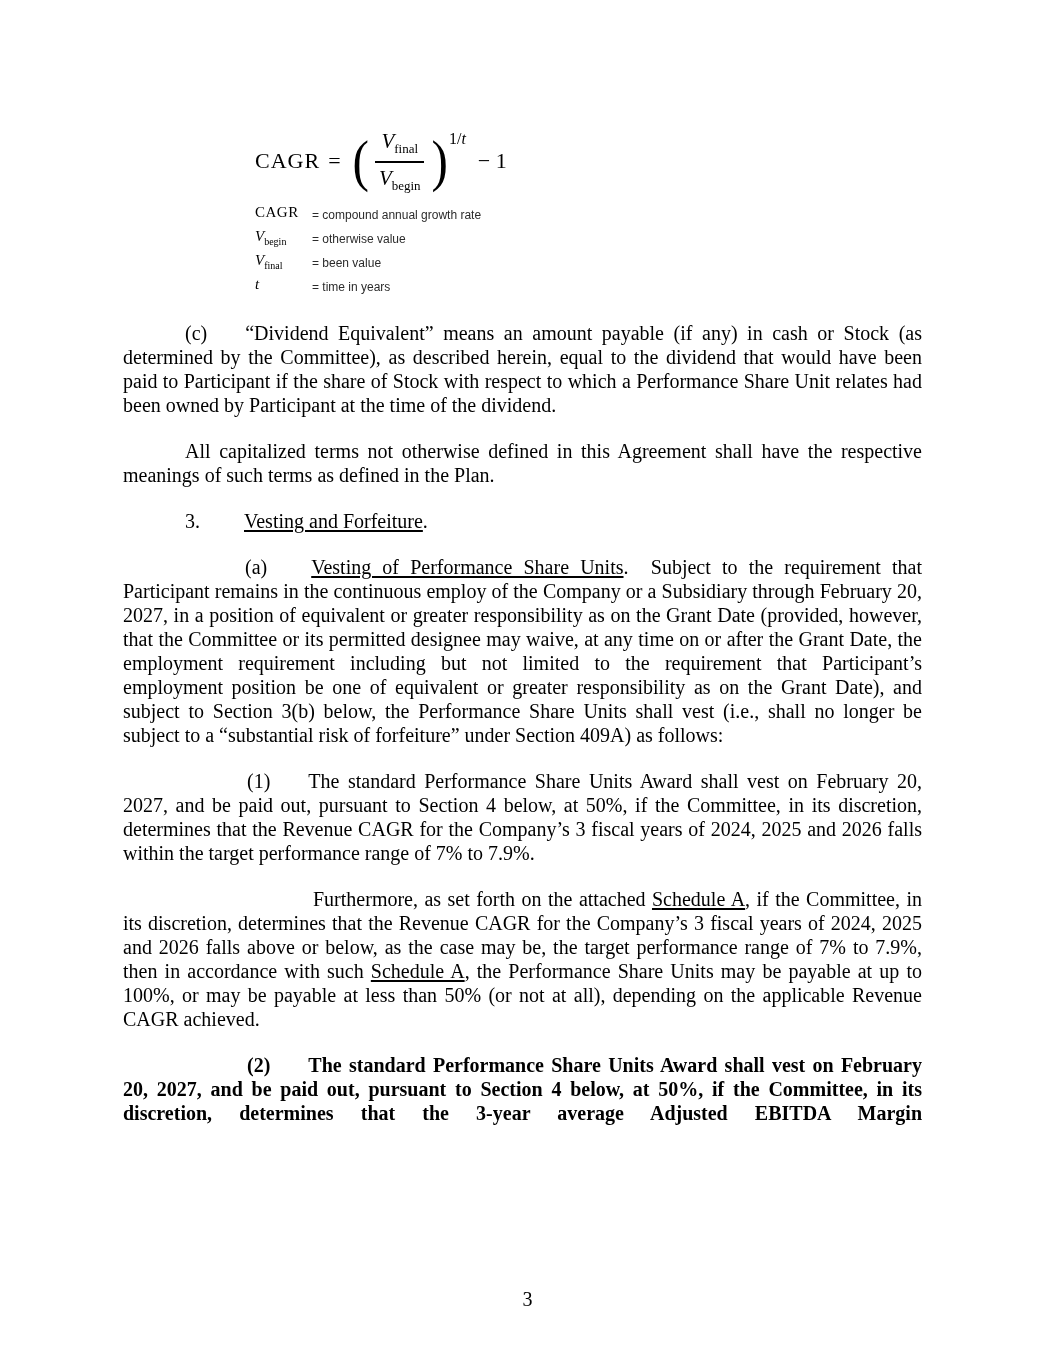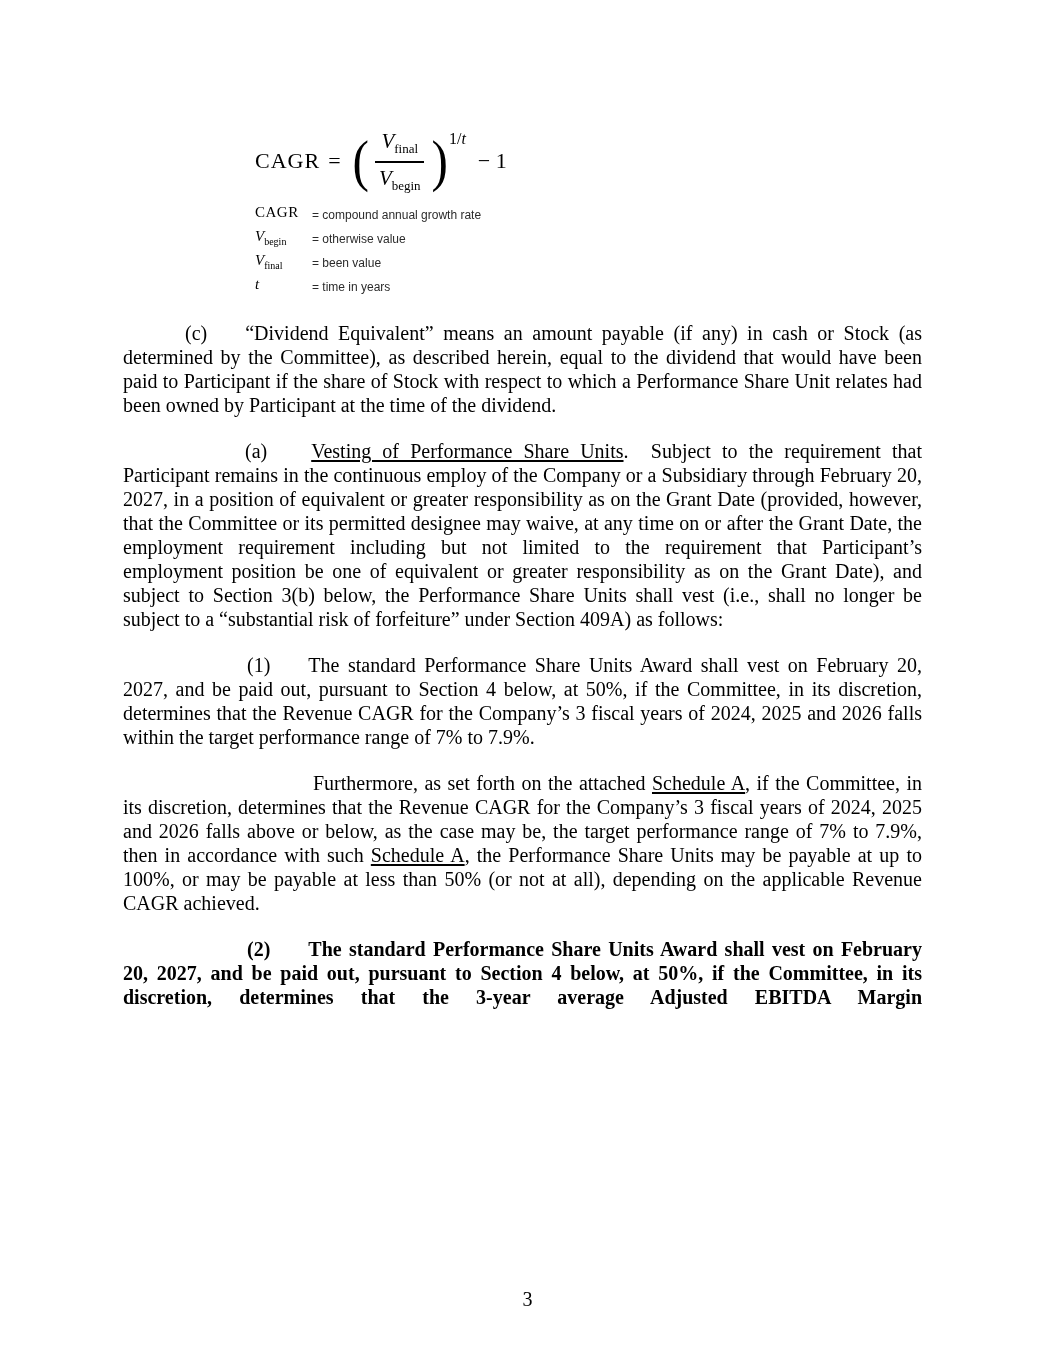--- a/index.html
+++ b/index.html
@@ -145,21 +145,23 @@
         <div class="legend-row">
           <span class="legend-sym"><span class="sym-main">t</span><sub class="sym-sub"></sub></span>
           <span class="legend-desc">= time in years</span>
         </div>
       </div>
     </div>
 
     <p class="para def"><span>(c)</span><span class="tab"></span><span>“Dividend Equivalent” means an amount payable (if any) in cash or Stock (as determined by the Committee), as described herein, equal to the dividend that would have been paid to Participant if the share of Stock with respect to which a Performance Share Unit relates had been owned by Participant at the time of the dividend.</span></p>
 
 
+    <p class="para indent1"><span>All capitalized terms not otherwise defined in this Agreement shall have the respective meanings of such terms as defined in the Plan.</span></p>
 
+    <p class="para indent1"><span>3.</span><span class="tab tab-lg"></span><span class="u">Vesting and Forfeiture</span><span>.</span></p>
 
     <p class="para para-a"><span>(a)</span><span class="tab tab-lg"></span><span class="u">Vesting of Performance Share Units</span><span>.&nbsp; Subject to the requirement that Participant remains in the continuous employ of the Company or a Subsidiary through February 20, 2027, in a position of equivalent or greater responsibility as on the Grant Date (provided, however, that the Committee or its permitted designee may waive, at any time on or after the Grant Date, the employment requirement including but not limited to the requirement that Participant’s employment position be one of equivalent or greater responsibility as on the Grant Date), and subject to Section 3(b) below, the Performance Share Units shall vest (i.e., shall no longer be subject to a “substantial risk of forfeiture” under Section 409A) as follows:</span></p>
 
     <p class="para item"><span>(1)</span><span class="tab"></span><span>The standard Performance Share Units Award shall vest on February 20, 2027, and be paid out, pursuant to Section 4 below, at 50%, if the Committee, in its discretion, determines that the Revenue CAGR for the Company’s 3 fiscal years of 2024, 2025 and 2026 falls within the target performance range of 7% to 7.9%.</span></p>
 
     <p class="para furth"><span>Furthermore, as set forth on the attached </span><span class="u">Schedule A</span><span>, if the Committee, in its discretion, determines that the Revenue CAGR for the Company’s 3 fiscal years of 2024, 2025 and 2026 falls above or below, as the case may be, the target performance range of 7% to 7.9%, then in accordance with such </span><span class="u">Schedule A</span><span>, the Performance Share Units may be payable at up to 100%, or may be payable at less than 50% (or not at all), depending on the applicable Revenue CAGR achieved.</span></p>
 
     <p class="para item justify-last"><span>(2)</span><span class="tab"></span><span>The standard Performance Share Units Award shall vest on February 20, 2027, and be paid out, pursuant to Section 4 below, at 50%, if the Committee, in its discretion, determines that the 3-year average Adjusted EBITDA Margin</span></p>
 
   </div>

